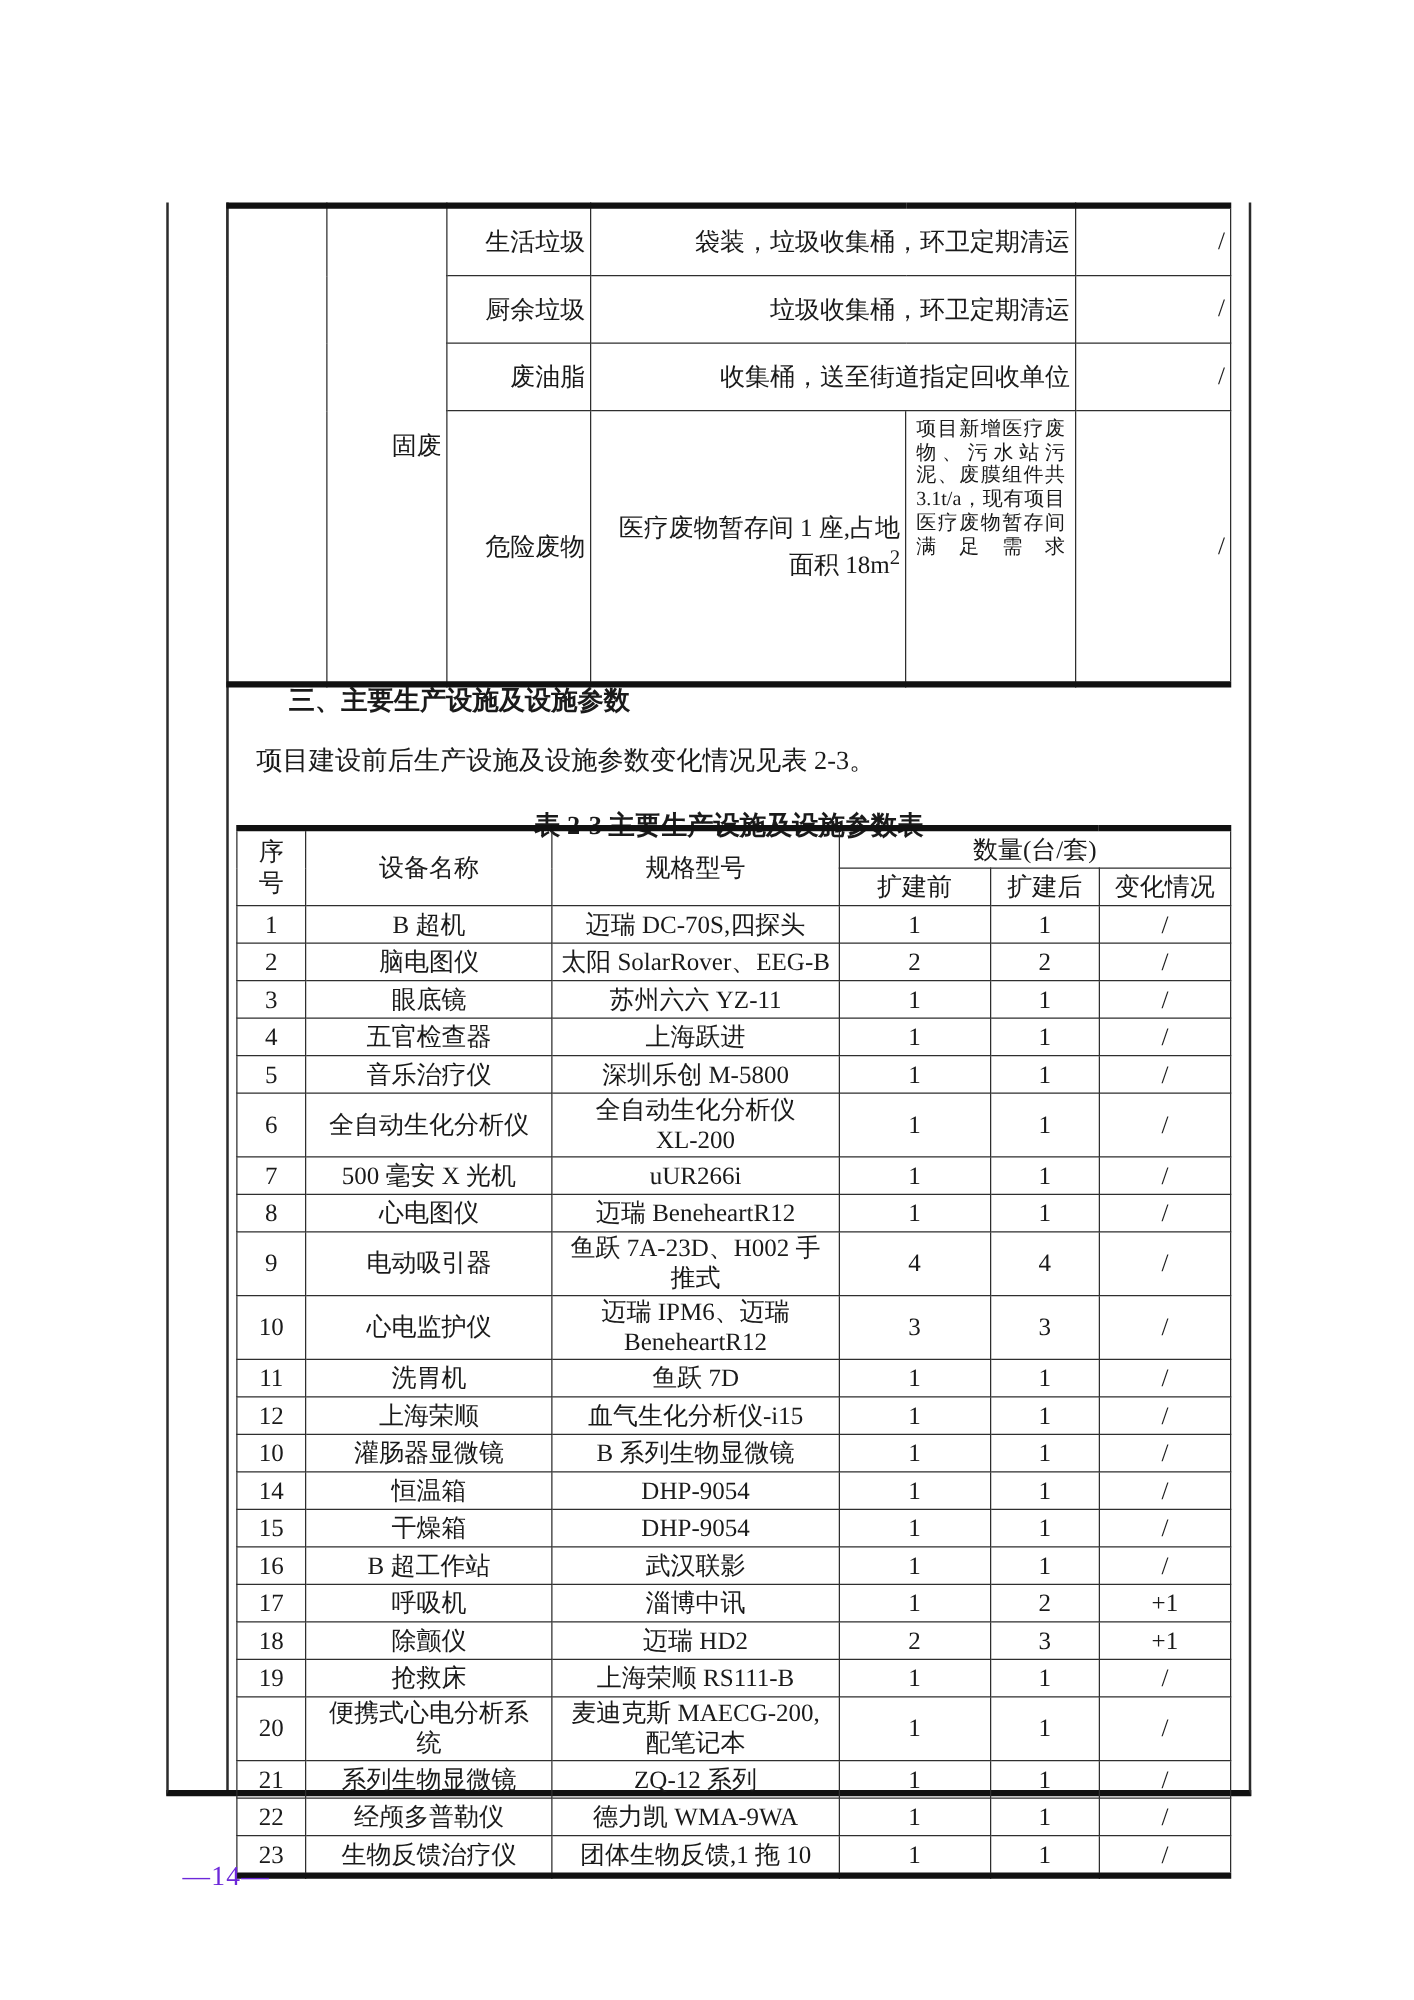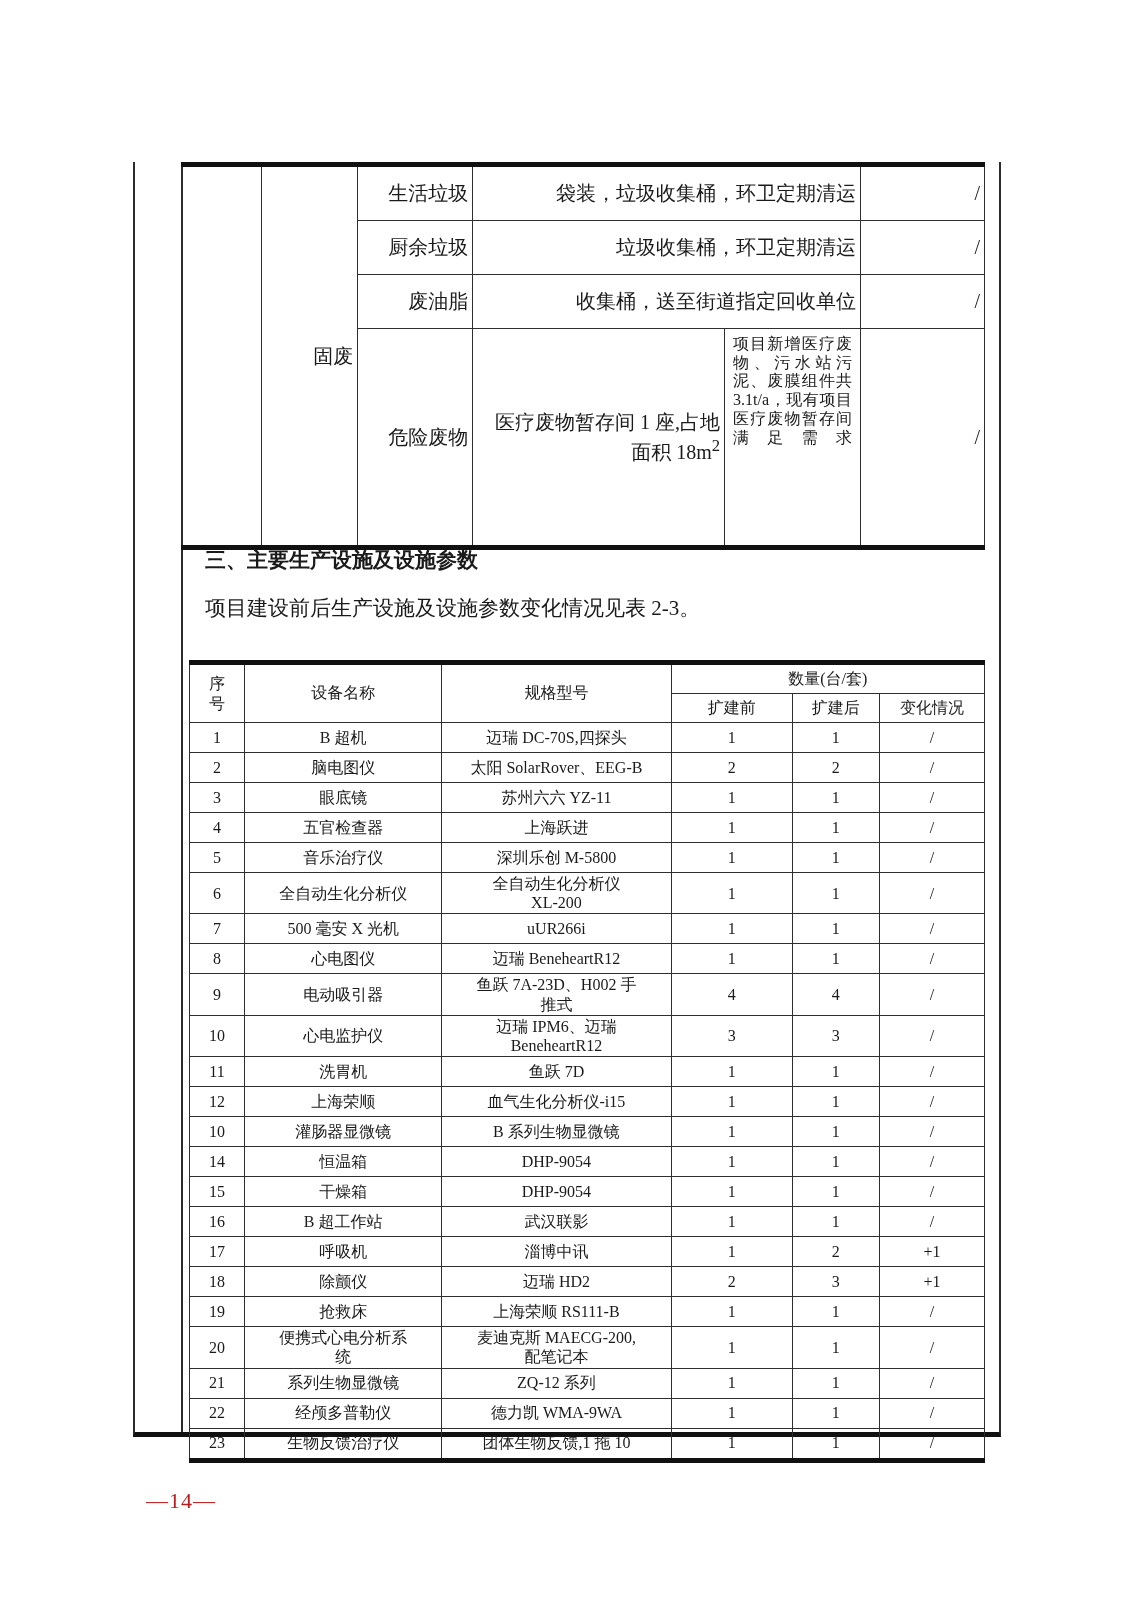--- a/index.html
+++ b/index.html
@@ -31,40 +31,40 @@
   }
   #waste-table td{height:51px;text-align:right;}
   #waste-table td.tall{height:204px;}
   #waste-table td.note-cell{
     text-align:justify;text-align-last:justify;vertical-align:top;
     padding:6px 8px;font-size:16px;line-height:1.17;
   }
   
   #section-block{position:absolute;left:181px;top:530px;width:804px;}
   #section-heading{
-    margin:16px 0 0 0;padding-left:24px;font-size:21px;font-weight:bold;
+    margin:16px 0 0 0;padding-left:50px;font-size:21px;font-weight:bold;
   }
   #section-paragraph{
     margin:20px 0 0 0;padding-left:24px;font-size:21px;
   }
   #equip-table-title{
     margin:24px 0 0 0;text-align:center;font-size:21px;font-weight:bold;
   }
   
   #equip-table{
     position:absolute;left:189px;top:660px;width:796px;
     border-top:5px solid #111;border-bottom:5px solid #111;
-    font-size:16px;
+    font-size:20px;
   }
   #equip-table thead th{height:26px;}
   #equip-table tbody td{height:27px;line-height:1.2;}
   .vtext{display:inline-block;width:1.05em;line-height:1.25;}
   
   #page-number{
-    position:absolute;left:146px;top:1488px;font-size:22px;color:#b91c1c;
+    position:absolute;left:146px;top:1488px;font-size:22px;color:#6d28d9;
     letter-spacing:1px;
   }
 </style>
 </head>
 <body>
 
 <div id="outer-frame">
   <div class="inner-vline"></div>
 </div>
 
@@ -103,20 +103,21 @@
       </td>
       <td class="tall note-cell">项目新增医疗废物、污水站污泥、废膜组件共 3.1t/a，现有项目医疗废物暂存间满足需求</td>
       <td class="tall">/</td>
     </tr>
   </tbody>
 </table>
 
 <div id="section-block">
   <div id="section-heading">三、主要生产设施及设施参数</div>
   <div id="section-paragraph">项目建设前后生产设施及设施参数变化情况见表 2-3。</div>
+  <div id="equip-table-title">表 2-3 主要生产设施及设施参数表</div>
 </div>
 
 <table id="equip-table">
   <colgroup>
     <col style="width:55px">
       <col style="width:197px">
       <col style="width:229px">
     <col style="width:121px">
       <col style="width:87px">
       <col style="width:105px">

